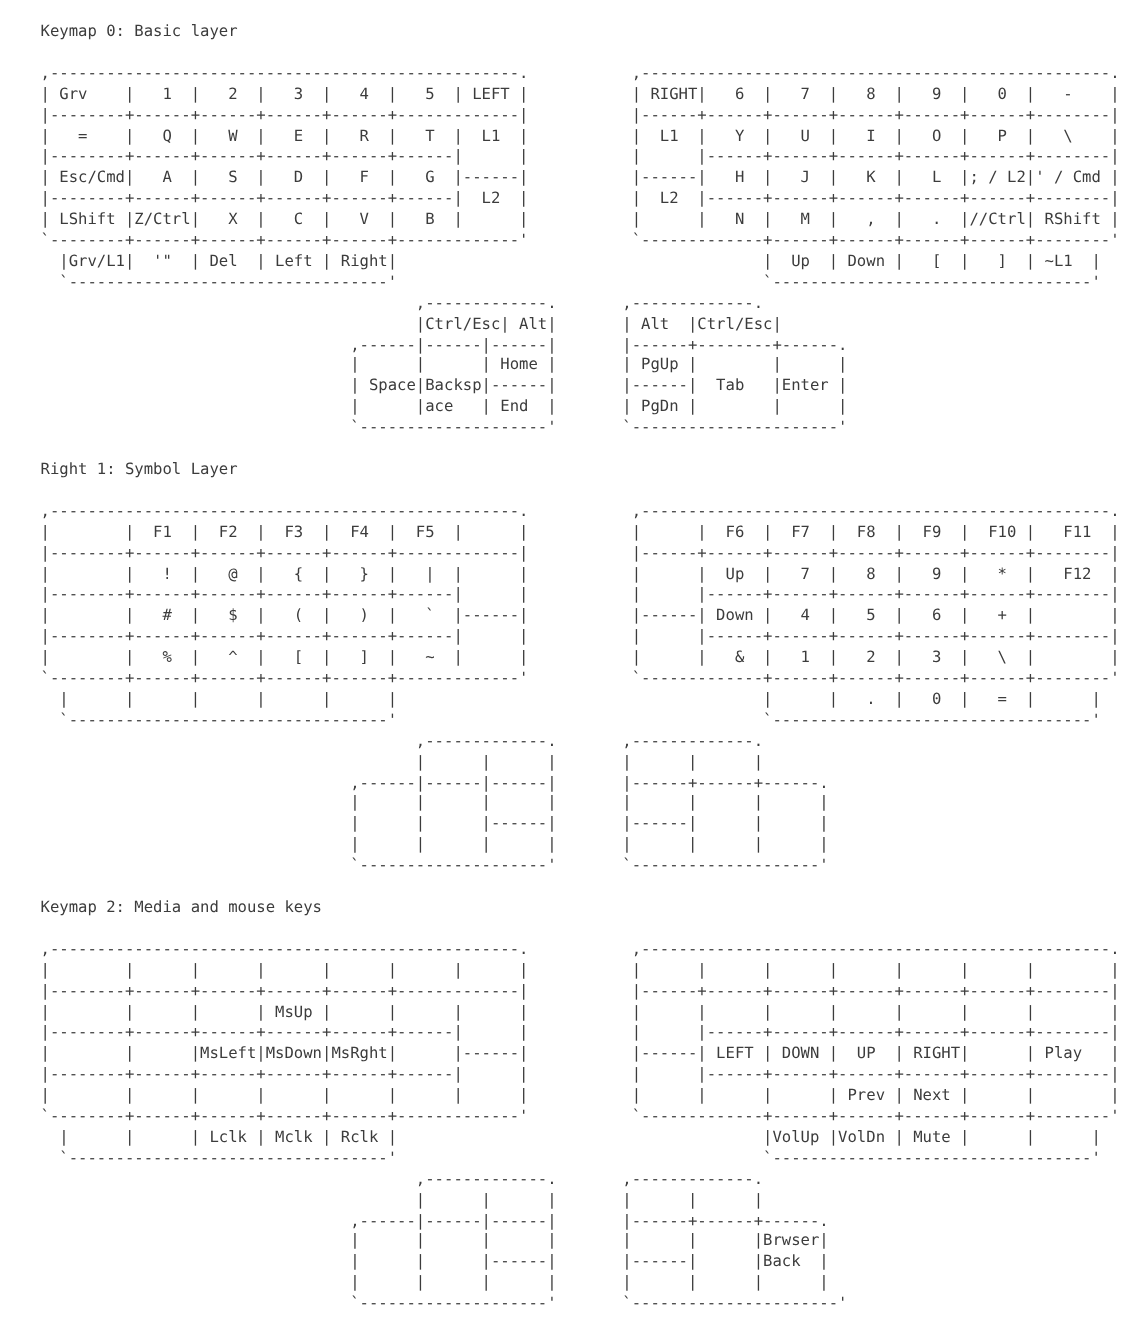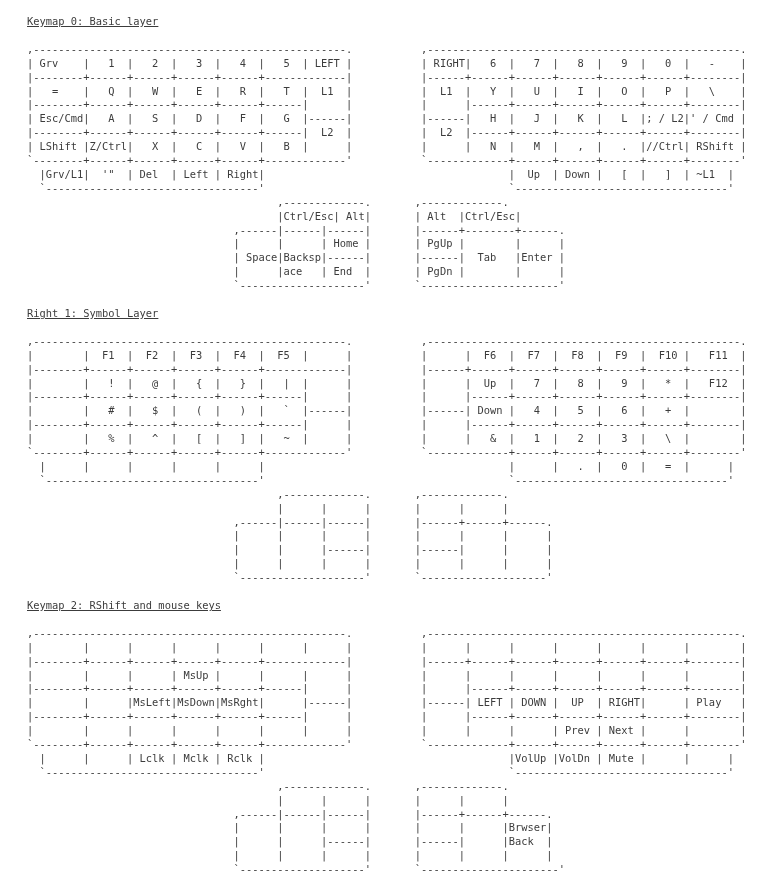--- a/index.html
+++ b/index.html
@@ -18,21 +18,20 @@
     font-size: 10.4px;
     line-height: 13.9px;
     overflow: hidden;
   }
   .keymap-section { margin: 0; }
   .keymap-title {
     white-space: pre;
     margin: 0 0 13.9px 0;
     font: inherit;
     color: inherit;
-    text-decoration: underline;
   }
   pre.keymap-art {
     margin: 0 0 13.9px 0;
     font: inherit;
     color: inherit;
     white-space: pre;
   }
 </style>
 </head>
 <body>
@@ -77,21 +76,21 @@
                                         ,-------------.       ,-------------.
                                         |      |      |       |      |      |
                                  ,------|------|------|       |------+------+------.
                                  |      |      |      |       |      |      |      |
                                  |      |      |------|       |------|      |      |
                                  |      |      |      |       |      |      |      |
                                  `--------------------'       `--------------------'</pre>
   </div>
 
   <div class="keymap-section">
-    <div class="keymap-title">Keymap 2: RShift and mouse keys</div>
+    <div class="keymap-title">Keymap 2: Media and mouse keys</div>
     <pre class="keymap-art">,--------------------------------------------------.           ,--------------------------------------------------.
 |        |      |      |      |      |      |      |           |      |      |      |      |      |      |        |
 |--------+------+------+------+------+-------------|           |------+------+------+------+------+------+--------|
 |        |      |      | MsUp |      |      |      |           |      |      |      |      |      |      |        |
 |--------+------+------+------+------+------|      |           |      |------+------+------+------+------+--------|
 |        |      |MsLeft|MsDown|MsRght|      |------|           |------| LEFT | DOWN |  UP  | RIGHT|      | Play   |
 |--------+------+------+------+------+------|      |           |      |------+------+------+------+------+--------|
 |        |      |      |      |      |      |      |           |      |      |      | Prev | Next |      |        |
 `--------+------+------+------+------+-------------'           `-------------+------+------+------+------+--------'
   |      |      | Lclk | Mclk | Rclk |                                       |VolUp |VolDn | Mute |      |      |

